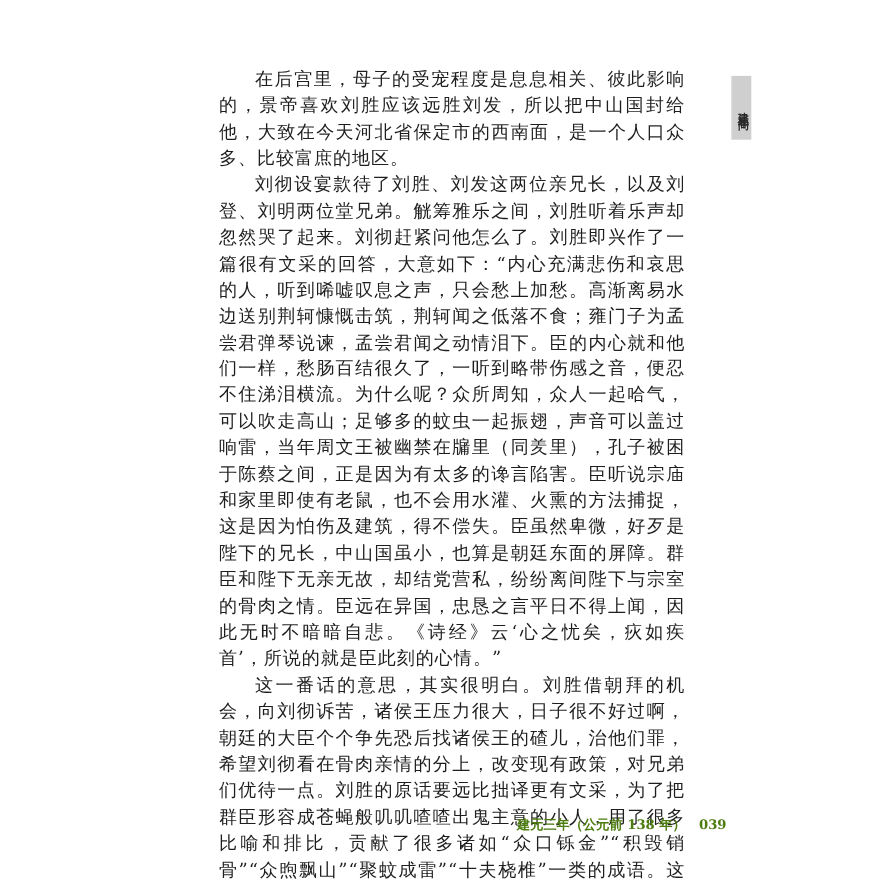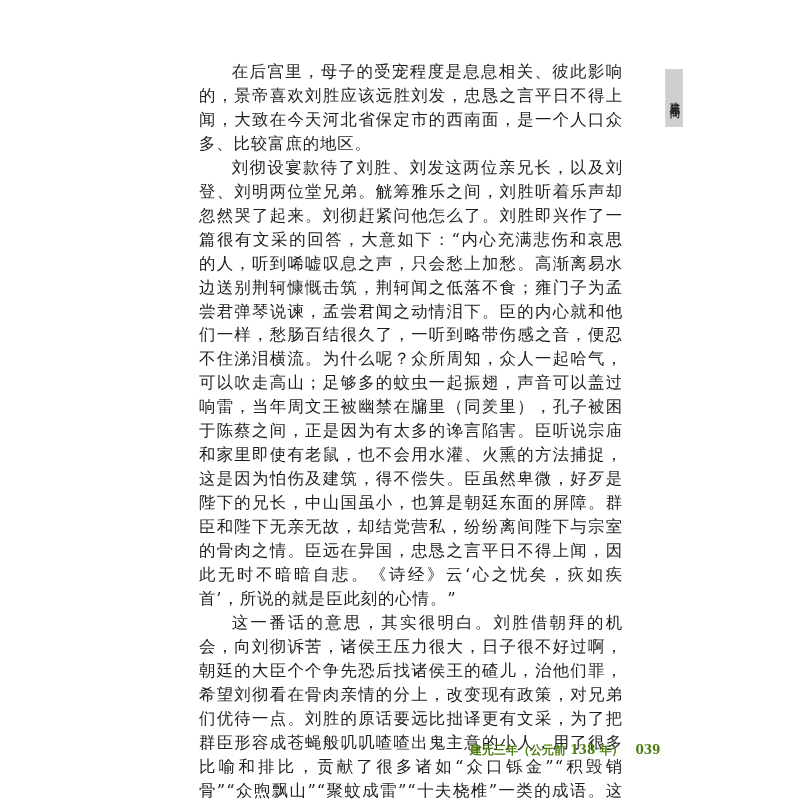--- a/index.html
+++ b/index.html
@@ -78,21 +78,21 @@
 </head>
 <body>
 
 <div class="page">
 
   <div class="side-tab">
     <span class="side-tab-label">建元年间</span>
   </div>
 
   <div class="body-text">
-    <p class="para indent">在后宫里，母子的受宠程度是息息相关、彼此影响的，景帝喜欢刘胜应该远胜刘发，忠恳之言平日不得上闻，大致在今天河北省保定市的西南面，是一个人口众多、比较富庶的地区。</p>
+    <p class="para indent">在后宫里，母子的受宠程度是息息相关、彼此影响的，景帝喜欢刘胜应该远胜刘发，所以把中山国封给他，大致在今天河北省保定市的西南面，是一个人口众多、比较富庶的地区。</p>
     <p class="para indent">刘彻设宴款待了刘胜、刘发这两位亲兄长，以及刘登、刘明两位堂兄弟。觥筹雅乐之间，刘胜听着乐声却忽然哭了起来。刘彻赶紧问他怎么了。刘胜即兴作了一篇很有文采的回答，大意如下：“内心充满悲伤和哀思的人，听到唏嘘叹息之声，只会愁上加愁。高渐离易水边送别荆轲慷慨击筑，荆轲闻之低落不食；雍门子为孟尝君弹琴说谏，孟尝君闻之动情泪下。臣的内心就和他们一样，愁肠百结很久了，一听到略带伤感之音，便忍不住涕泪横流。为什么呢？众所周知，众人一起哈气，可以吹走高山；足够多的蚊虫一起振翅，声音可以盖过响雷，当年周文王被幽禁在牖里（同羑里），孔子被困于陈蔡之间，正是因为有太多的谗言陷害。臣听说宗庙和家里即使有老鼠，也不会用水灌、火熏的方法捕捉，这是因为怕伤及建筑，得不偿失。臣虽然卑微，好歹是陛下的兄长，中山国虽小，也算是朝廷东面的屏障。群臣和陛下无亲无故，却结党营私，纷纷离间陛下与宗室的骨肉之情。臣远在异国，忠恳之言平日不得上闻，因此无时不暗暗自悲。《诗经》云‘心之忧矣，疢如疾首’，所说的就是臣此刻的心情。”</p>
     <p class="para indent">这一番话的意思，其实很明白。刘胜借朝拜的机会，向刘彻诉苦，诸侯王压力很大，日子很不好过啊，朝廷的大臣个个争先恐后找诸侯王的碴儿，治他们罪，希望刘彻看在骨肉亲情的分上，改变现有政策，对兄弟们优待一点。刘胜的原话要远比拙译更有文采，为了把群臣形容成苍蝇般叽叽喳喳出鬼主意的小人，用了很多比喻和排比，贡献了很多诸如“众口铄金”“积毁销骨”“众煦飘山”“聚蚊成雷”“十夫桡椎”一类的成语。这些词主旨都是一样的，生怕说谗言的人多了，皇帝陛下就听进去了。</p>
 
   </div>
 
   <div class="footer">
     <span>建元三年（公元前 138 年）</span><span class="page-number">039</span>
   </div>
 
 </div>

